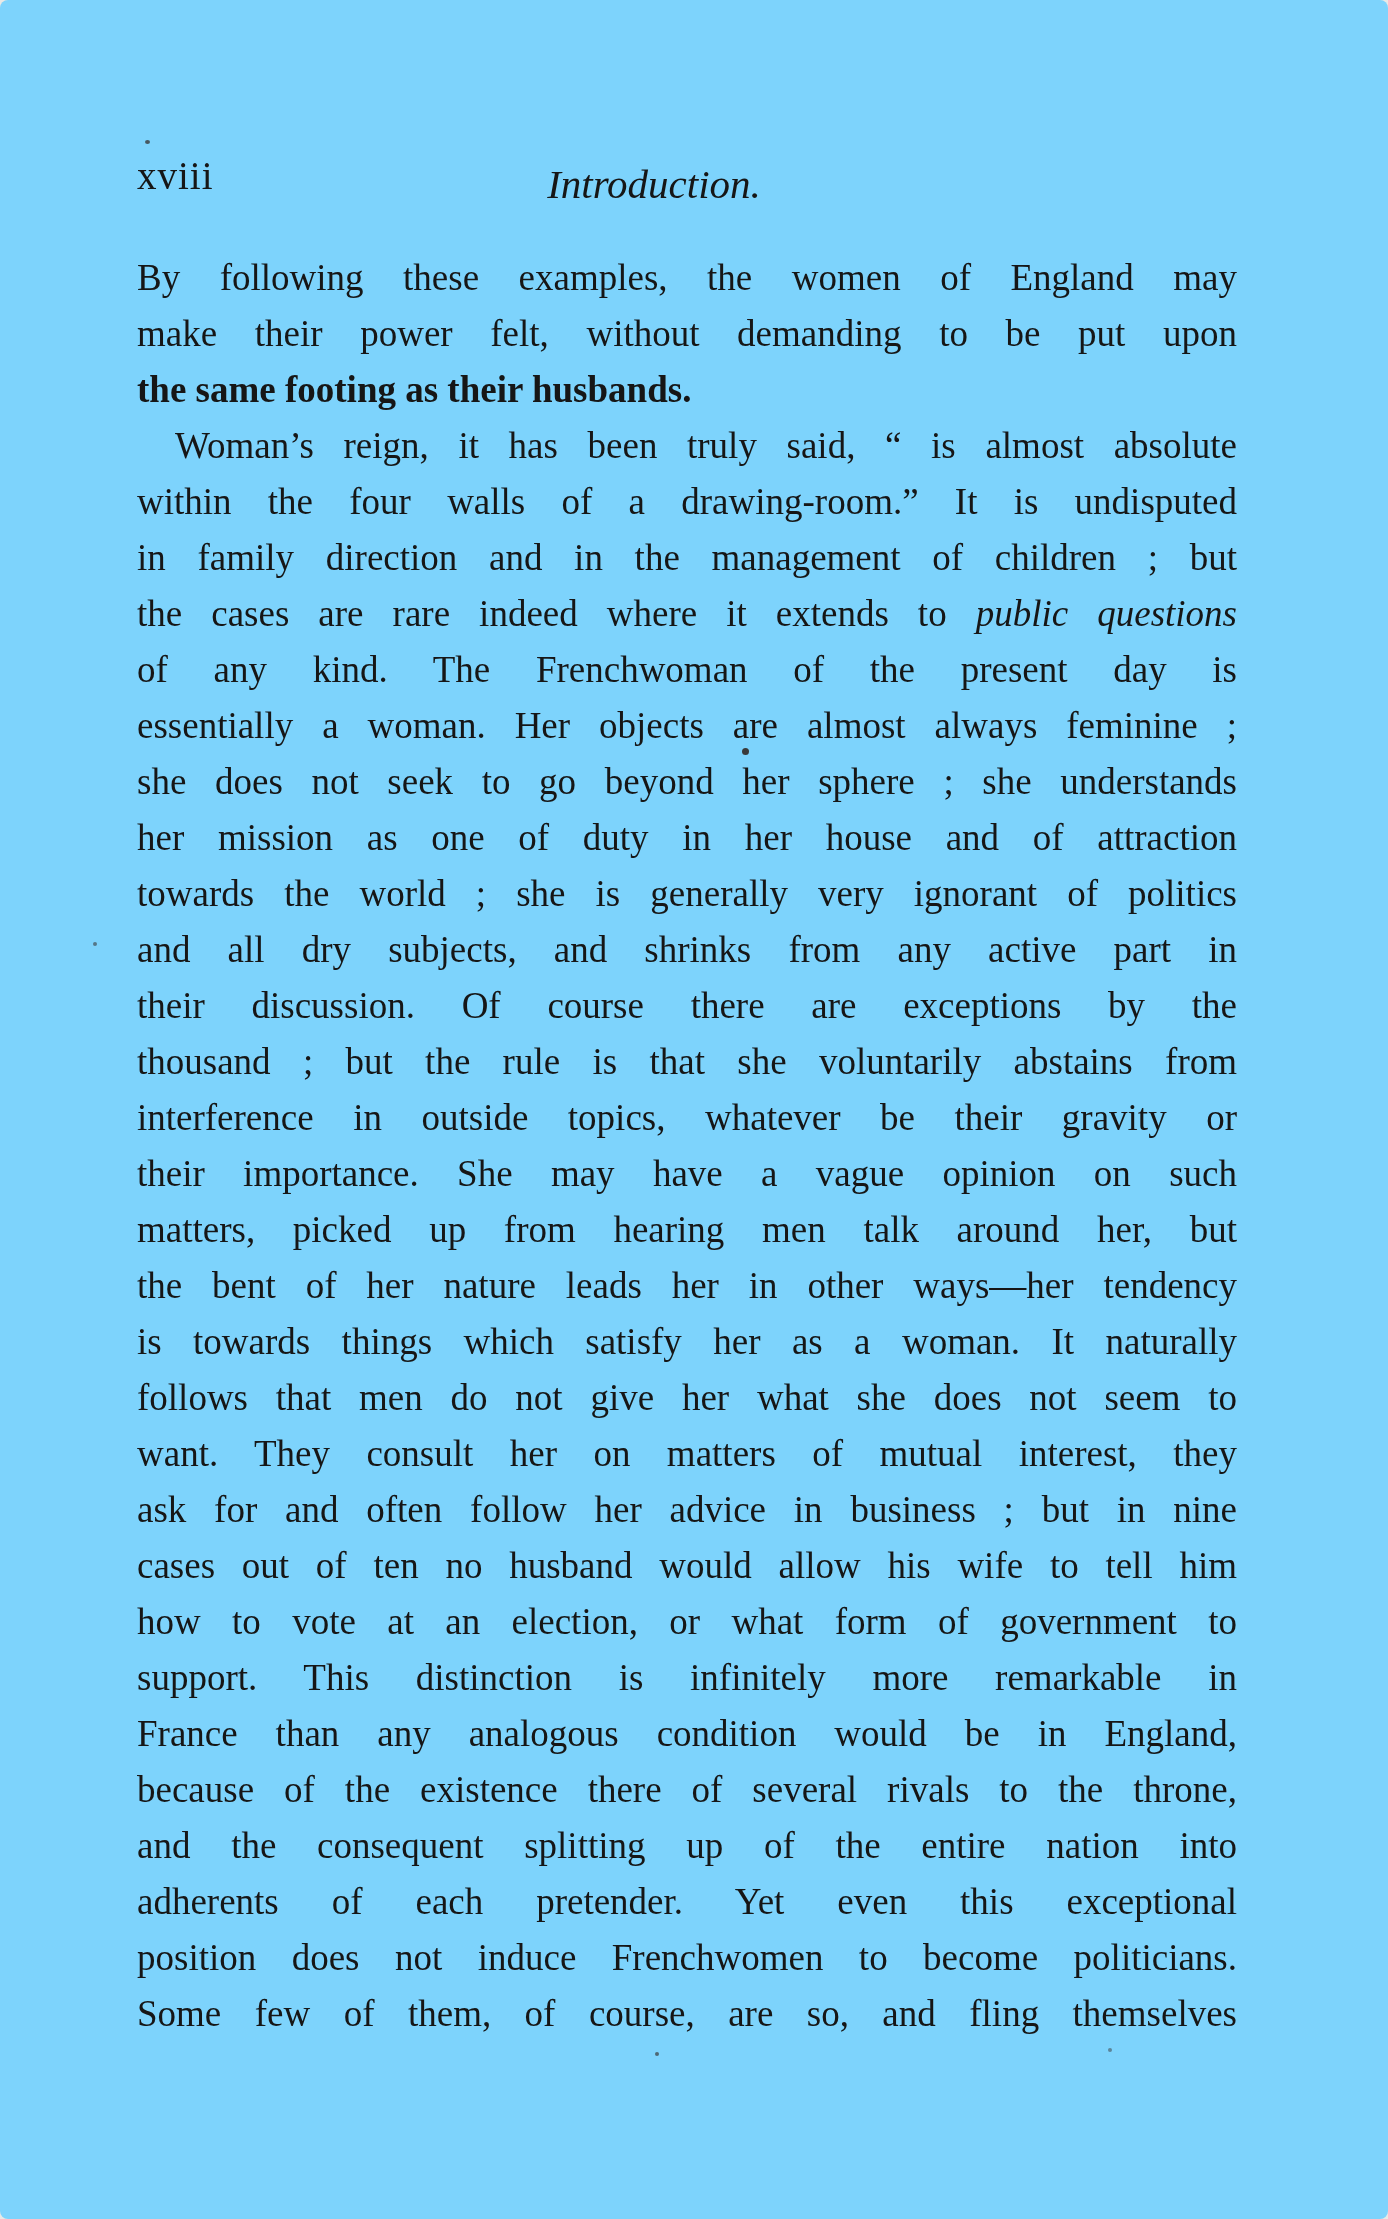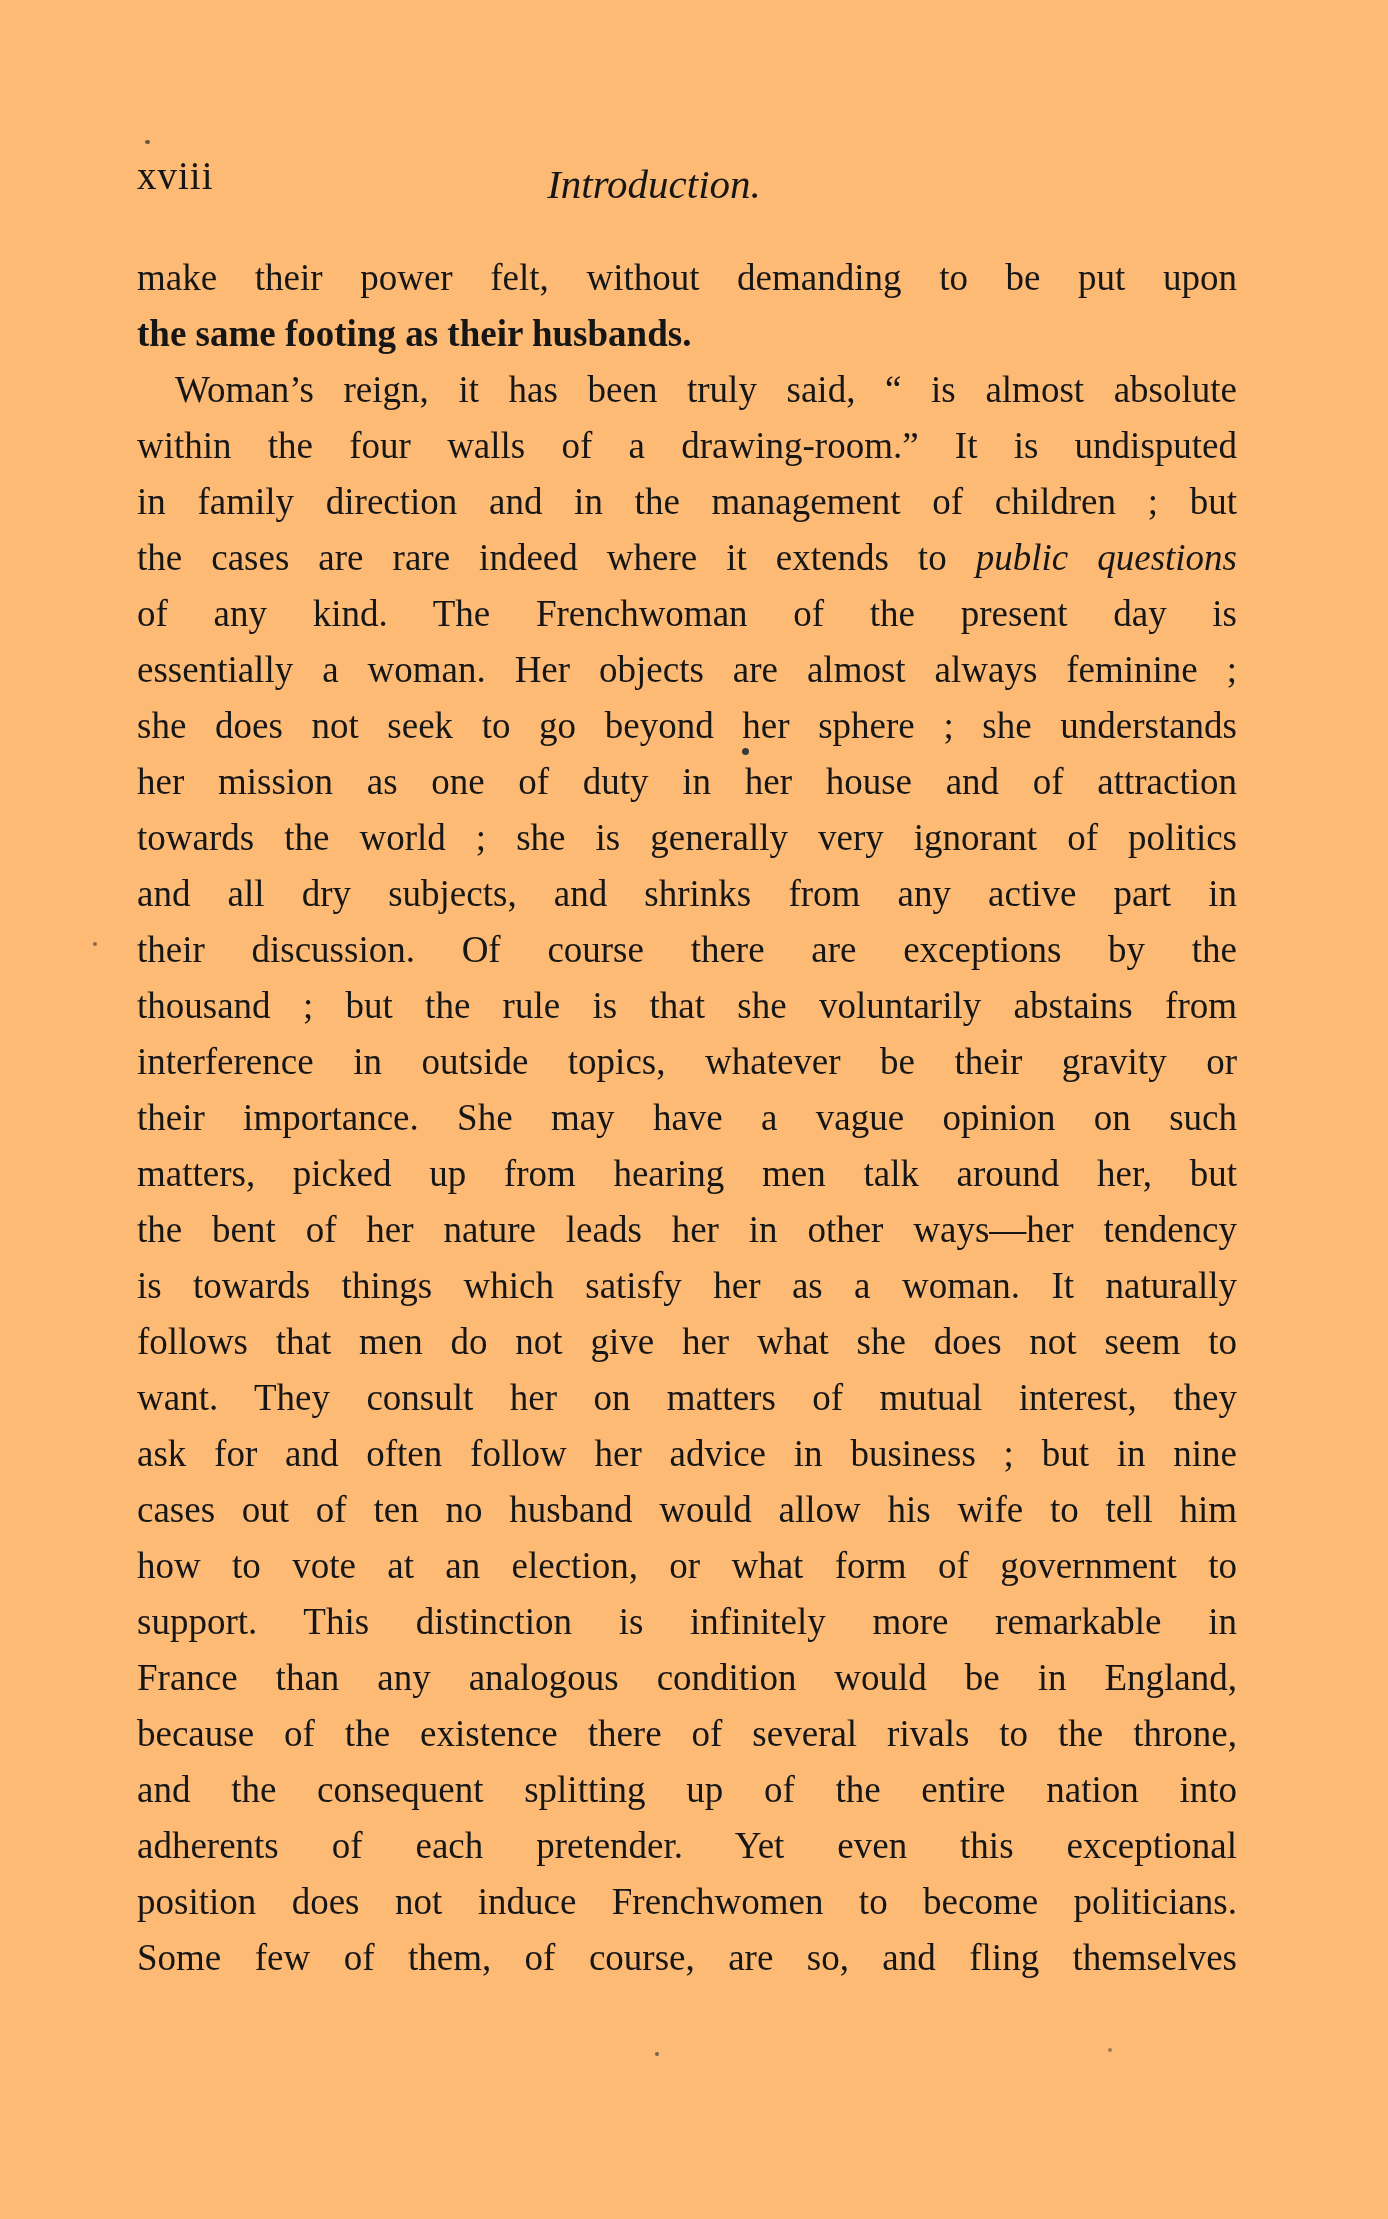--- a/index.html
+++ b/index.html
@@ -5,24 +5,25 @@
   html, body {
     margin: 0;
     padding: 0;
     background: #e9e9e6;
   }
   .page {
     position: relative;
     width: 1388px;
     height: 2219px;
     margin: 0 auto;
-    background: #fdba74;
+    background: #7dd3fc;
     color: #161616;
     font-family: "Liberation Serif", "DejaVu Serif", serif;
     overflow: hidden;
+    border-radius: 8px;
   }
   .content {
     position: absolute;
     left: 137px;
     top: 148px;
     width: 1100px;
   }
   .running-head {
     position: relative;
     height: 56px;
@@ -83,20 +84,21 @@
 <div class="page">
 
   <div class="content">
 
     <header class="running-head">
       <span class="folio">xviii</span>
       <span class="head-title">Introduction.</span>
     </header>
 
     <main class="text-block" id="text-block">
+        <div class="line"><span>By following these examples, the women of England may</span></div>
         <div class="line"><span>make their power felt, without demanding to be put upon</span></div>
         <div class="line flush"><span>the same footing as their husbands.</span></div>
         <div class="line indent"><span>Woman’s reign, it has been truly said, “ is almost absolute</span></div>
         <div class="line"><span>within the four walls of a drawing-room.”  It is undisputed</span></div>
         <div class="line"><span>in family direction and in the management of children ; but</span></div>
         <div class="line"><span>the cases are rare indeed where it extends to </span><span class="seg-italic">public questions</span></div>
         <div class="line"><span>of any kind.  The Frenchwoman of the present day is</span></div>
         <div class="line"><span>essentially a woman.  Her objects are almost always feminine ;</span></div>
         <div class="line"><span>she does not seek to go beyond her sphere ; she understands</span></div>
         <div class="line"><span>her mission as one of duty in her house and of attraction</span></div>

